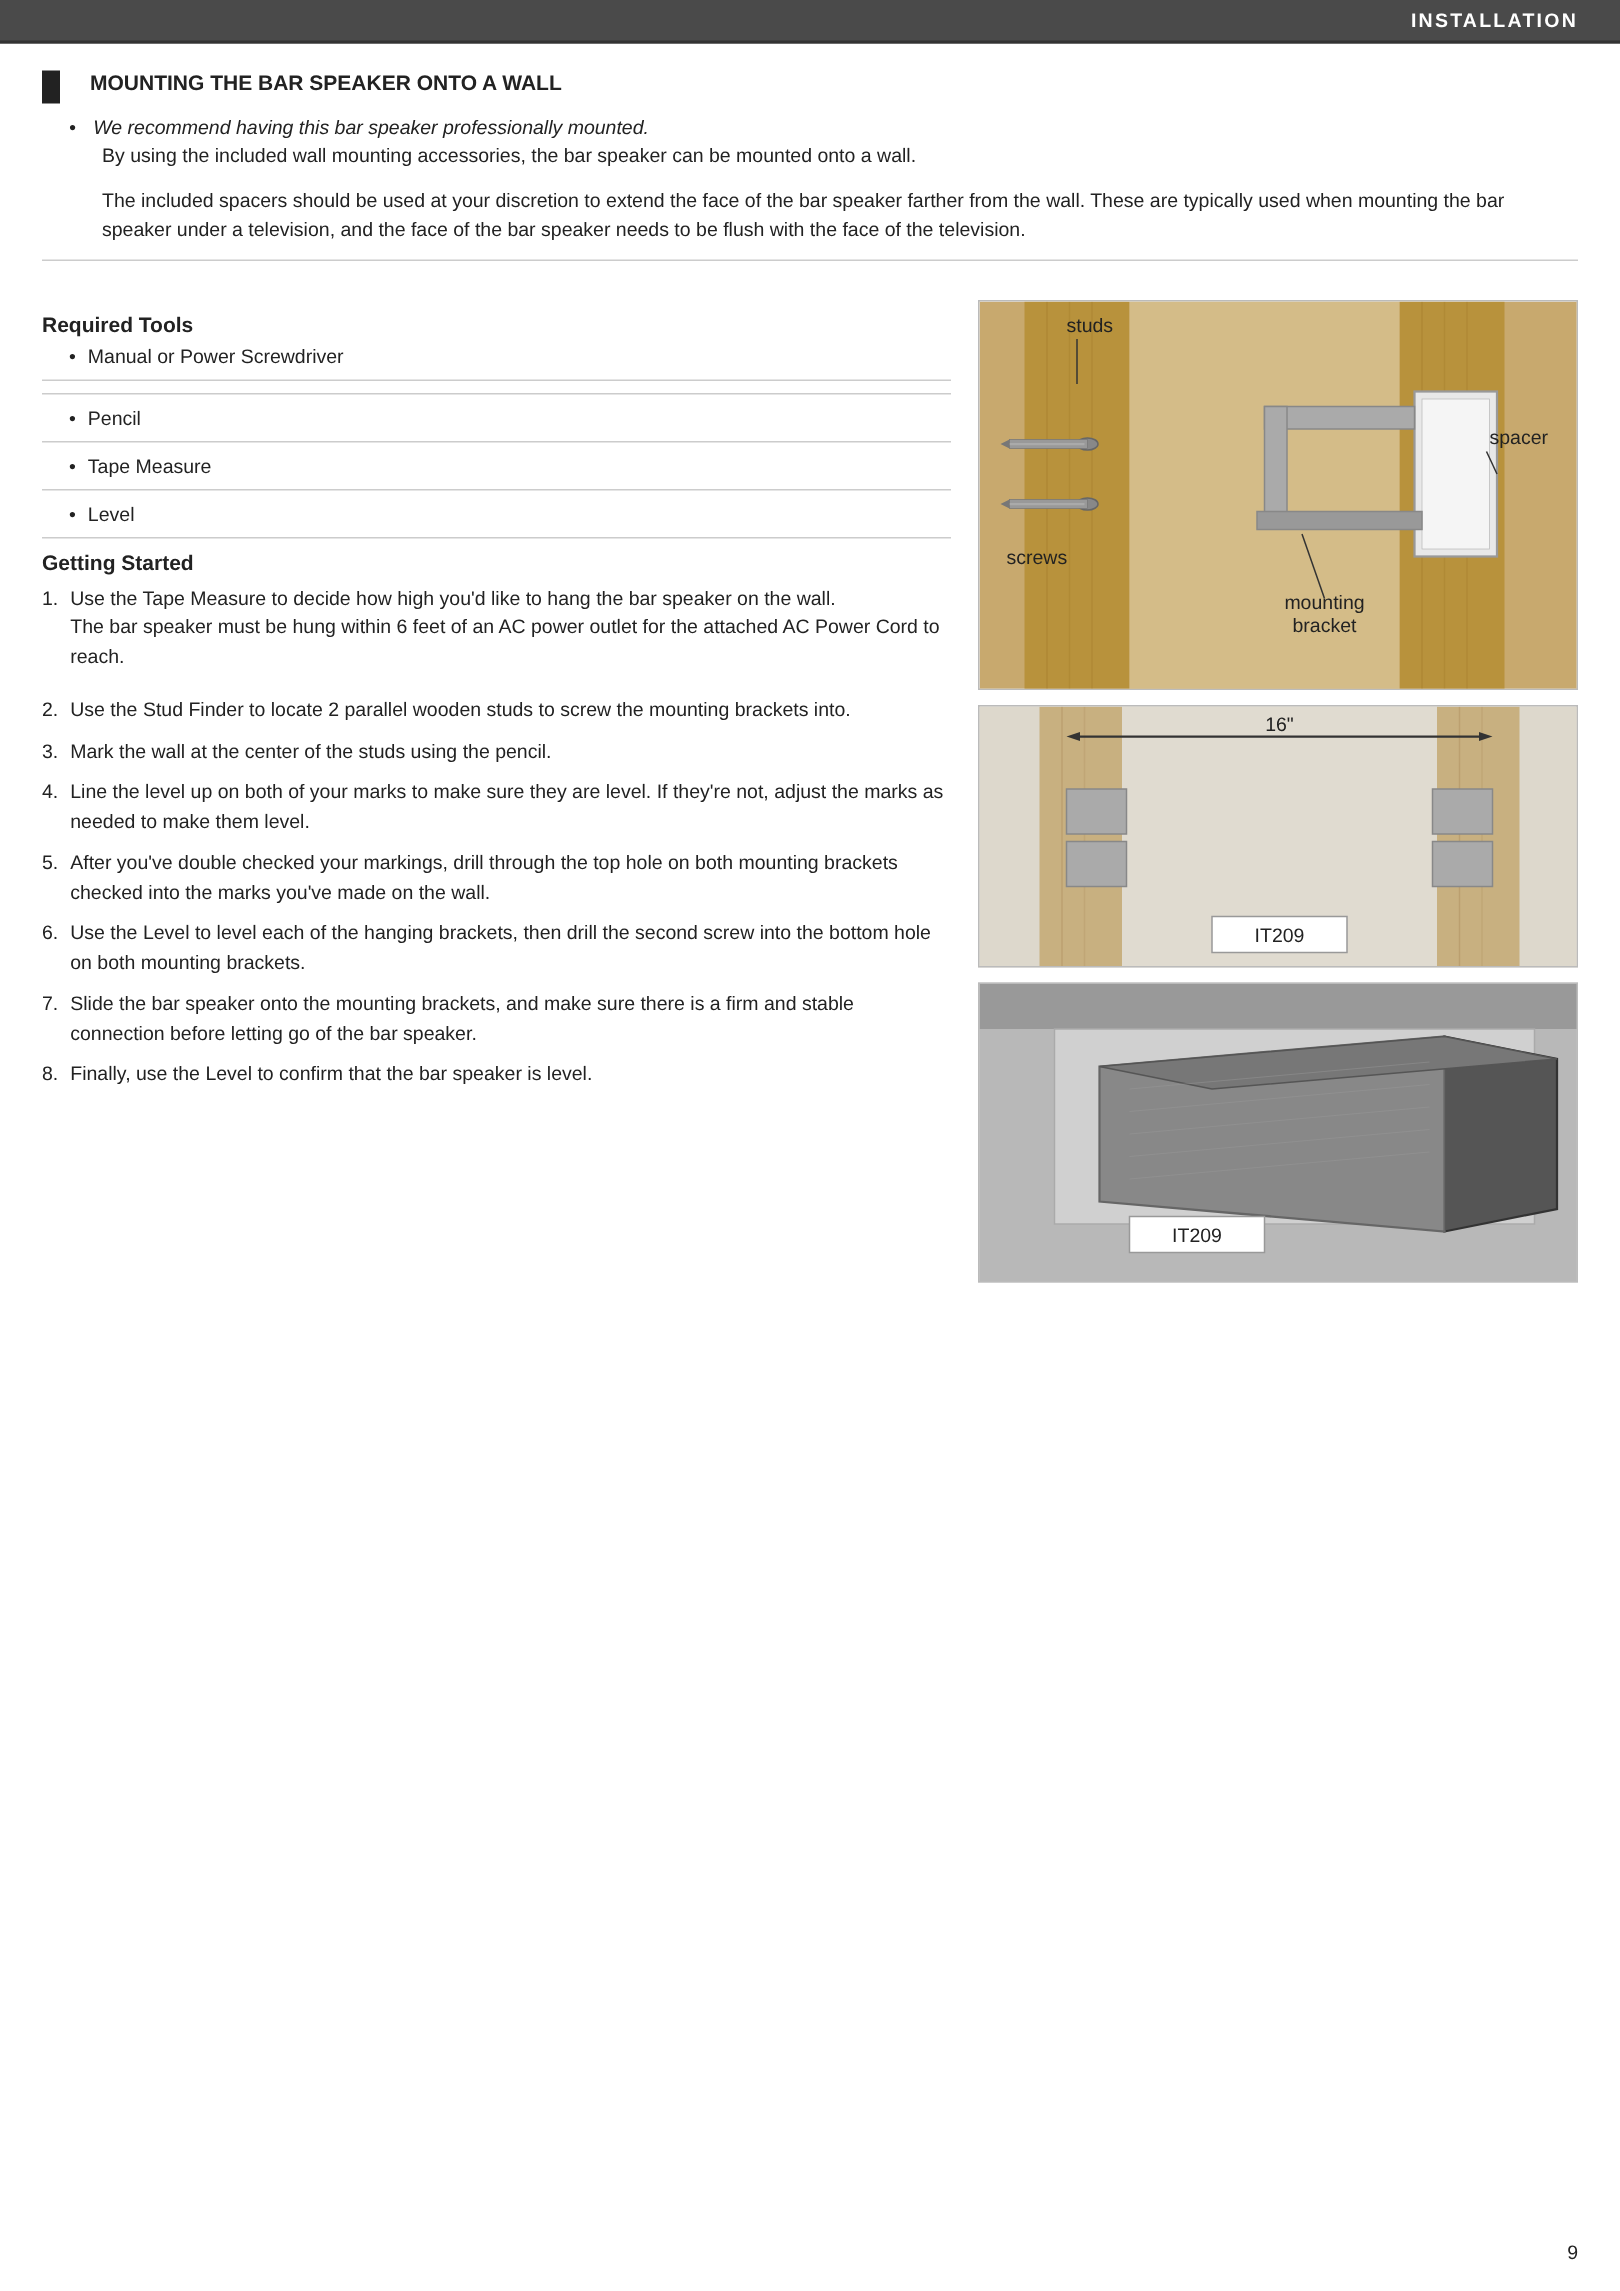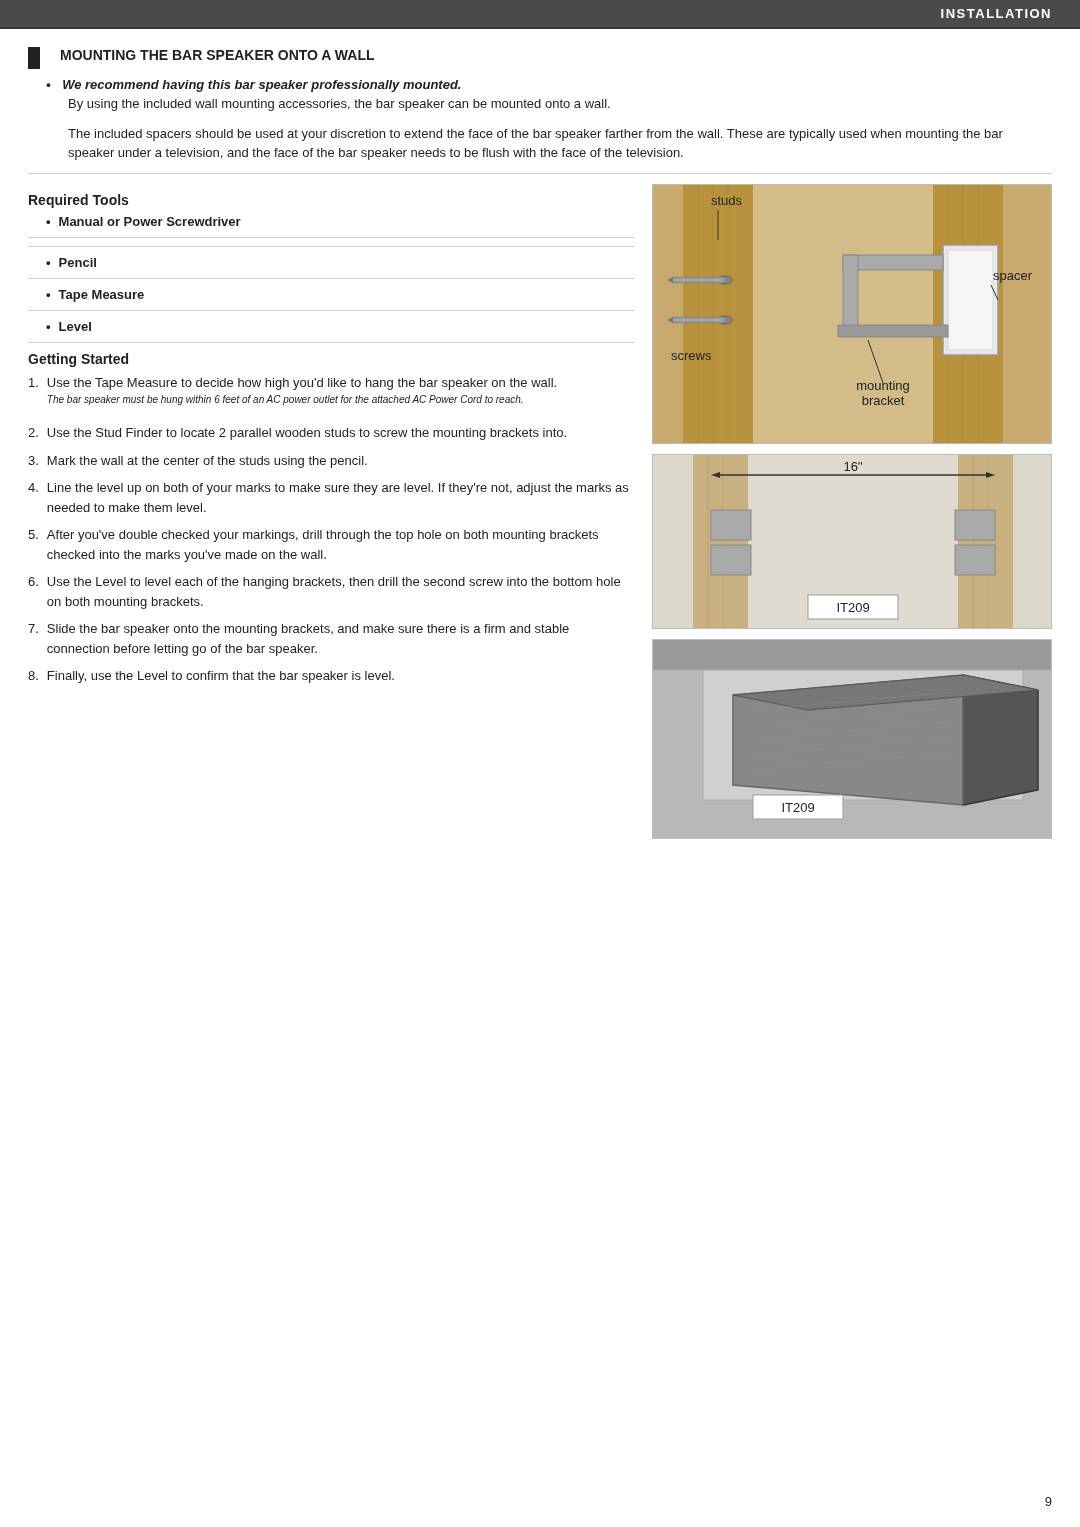--- a/index.html
+++ b/index.html
@@ -47,41 +47,40 @@
     .italic-note {
       font-style: italic;
       margin-bottom: 10px;
       margin-left: 18px;
       font-size: 13px;
     }
     .bullet-item {
       margin-left: 18px;
       margin-bottom: 2px;
       font-size: 13px;
-      font-weight: bold;
     }
     .bullet-item::before {
       content: "•";
       margin-right: 8px;
     }
     .body-text {
       margin-bottom: 10px;
       font-size: 13px;
       line-height: 1.5;
       margin-left: 40px;
     }
     .divider {
       border: none;
       border-top: 1px solid #ccc;
       margin: 8px 0;
     }
     .two-col {
       display: flex;
       gap: 18px;
-      margin-top: 10px;
+      margin-top: 26px;
     }
     .left-col {
       flex: 1 1 0;
       min-width: 0;
     }
     .right-col {
       width: 400px;
       flex-shrink: 0;
       display: flex;
       flex-direction: column;
@@ -98,23 +97,22 @@
       gap: 8px;
       margin-bottom: 8px;
       font-size: 13px;
       line-height: 1.5;
     }
     .num {
       flex-shrink: 0;
       font-size: 13px;
     }
     .italic-block {
-      font-style: italic;
       margin-bottom: 8px;
-      font-size: 10px;
+      font-size: 13px;
       line-height: 1.5;
     }
     
     .diagram-box {
       border: 1.5px solid #bbb;
       background: #f5f0e8;
       position: relative;
       overflow: hidden;
     }
     .diagram1 {

